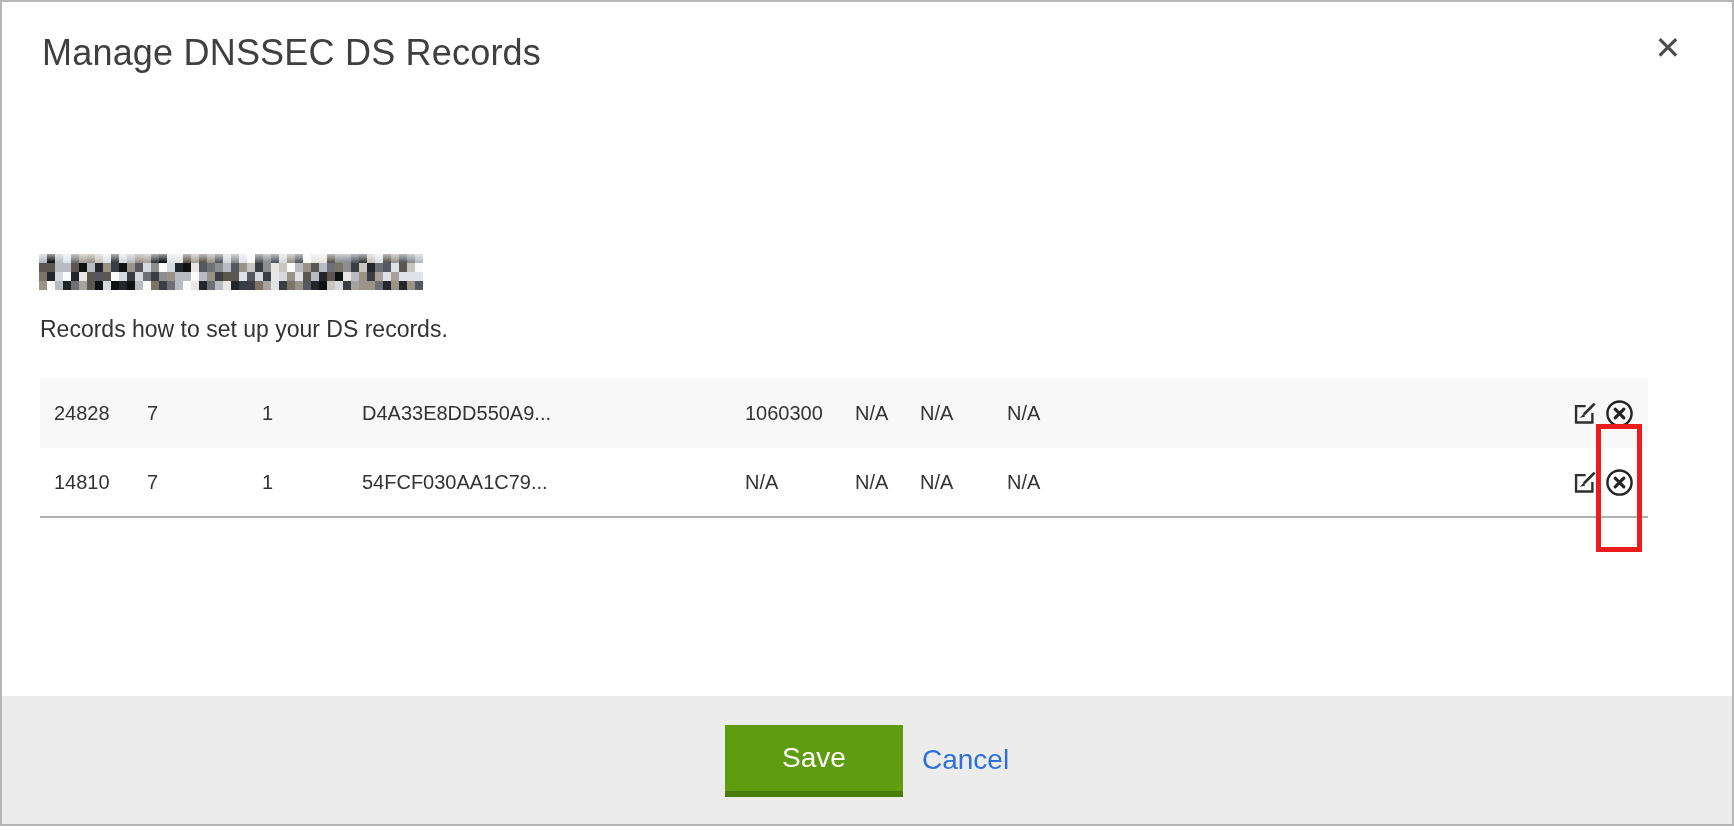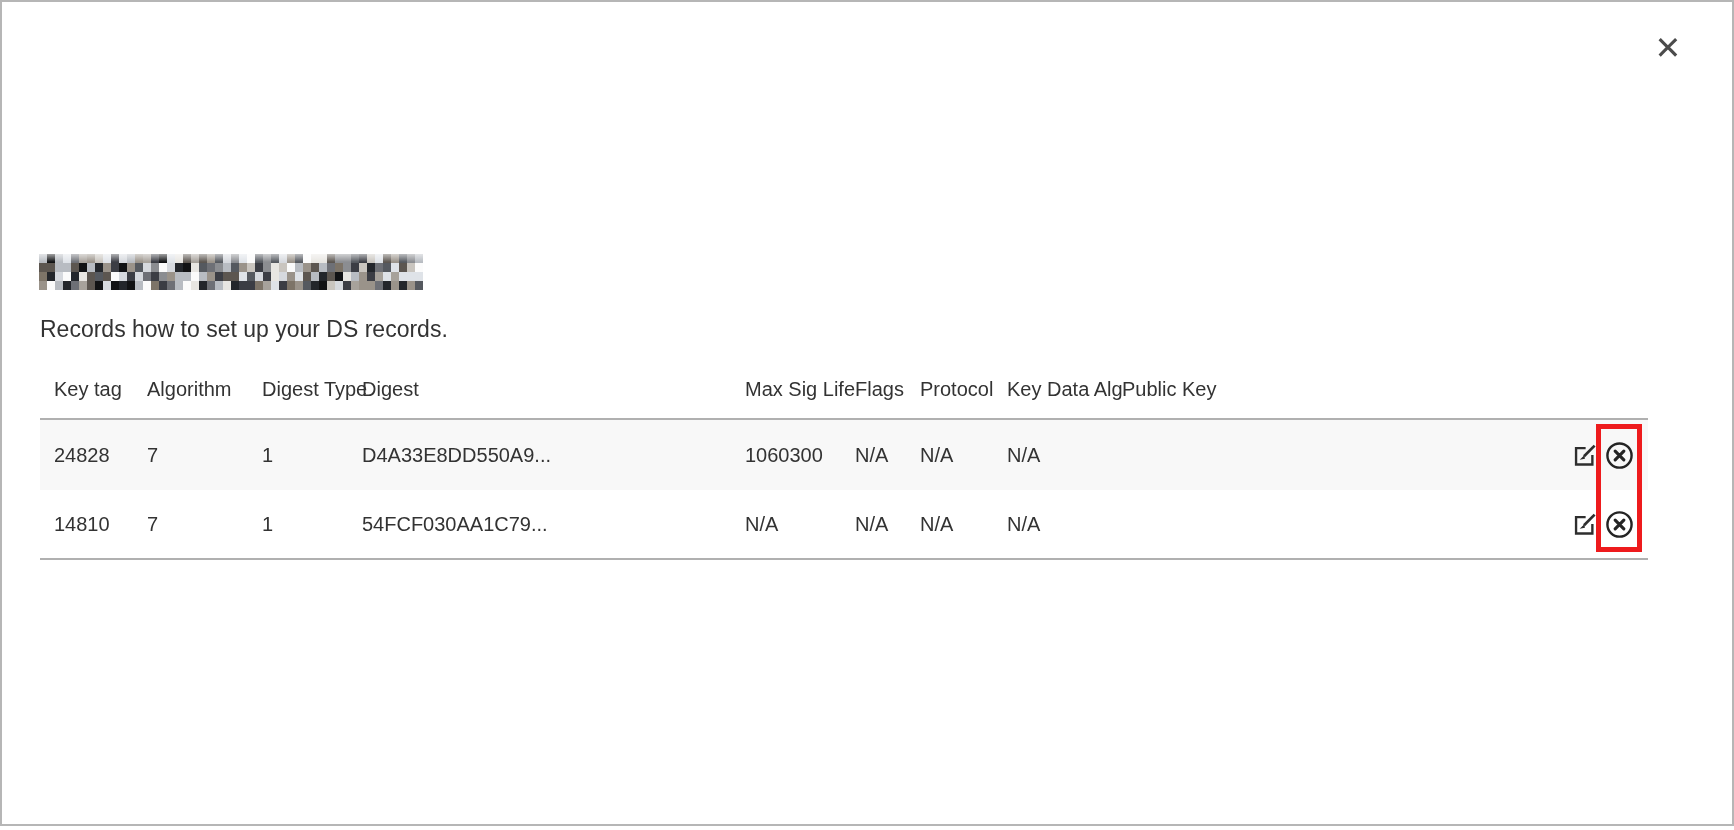--- a/index.html
+++ b/index.html
@@ -146,20 +146,21 @@
     color: #2e6fdd;
     cursor: pointer;
     text-decoration: none;
   }
 </style>
 </head>
 <body>
 
 <div class="dialog">
 
+  <div class="dialog-title">Manage DNSSEC DS Records</div>
 
   <div class="close-btn">✕</div>
 
   <div class="redacted-domain" style="grid-template-columns: repeat(48, 8px); grid-auto-rows: 9px;">
       <span style="background: rgb(184, 188, 194);"></span>
       <span style="background: rgb(17, 18, 20);"></span>
       <span style="background: rgb(184, 188, 194);"></span>
       <span style="background: rgb(223, 227, 232);"></span>
       <span style="background: rgb(110, 112, 118);"></span>
       <span style="background: rgb(167, 162, 155);"></span>
@@ -347,31 +348,20 @@
       <span style="background: rgb(35, 38, 43);"></span>
       <span style="background: rgb(154, 147, 138);"></span>
       <span style="background: rgb(35, 38, 43);"></span>
       <span style="background: rgb(154, 147, 138);"></span>
       <span style="background: rgb(85, 89, 95);"></span>
     </div>
 
   <div class="instruction">Records how to set up your DS records.</div>
 
   <div class="ds-table">
-    <div class="hrow">
-      <span class="hcell c1">Key tag</span>
-      <span class="hcell c2">Algorithm</span>
-      <span class="hcell c3">Digest Type</span>
-      <span class="hcell c4">Digest</span>
-      <span class="hcell c5">Max Sig Life</span>
-      <span class="hcell c6">Flags</span>
-      <span class="hcell c7">Protocol</span>
-      <span class="hcell c8">Key Data Alg</span>
-      <span class="hcell c9">Public Key</span>
-    </div>
 
     <div class="drow alt">
       <span class="dcell c1">24828</span>
       <span class="dcell c2">7</span>
       <span class="dcell c3">1</span>
       <span class="dcell c4">D4A33E8DD550A9...</span>
       <span class="dcell c5">1060300</span>
       <span class="dcell c6">N/A</span>
       <span class="dcell c7">N/A</span>
       <span class="dcell c8">N/A</span>
@@ -417,14 +407,18 @@
             <path d="M8.4 8.4 L15.6 15.6 M15.6 8.4 L8.4 15.6" stroke-width="2.6" stroke-linecap="round"></path>
           </svg>
         </span>
       </span>
     </div>
   </div>
 
   <div class="annotation-box"></div>
 
 
+  <div class="footer">
+    <button class="save-btn">Save</button>
+    <a class="cancel-link">Cancel</a>
+  </div>
 
 </div>
 
 </body></html>

